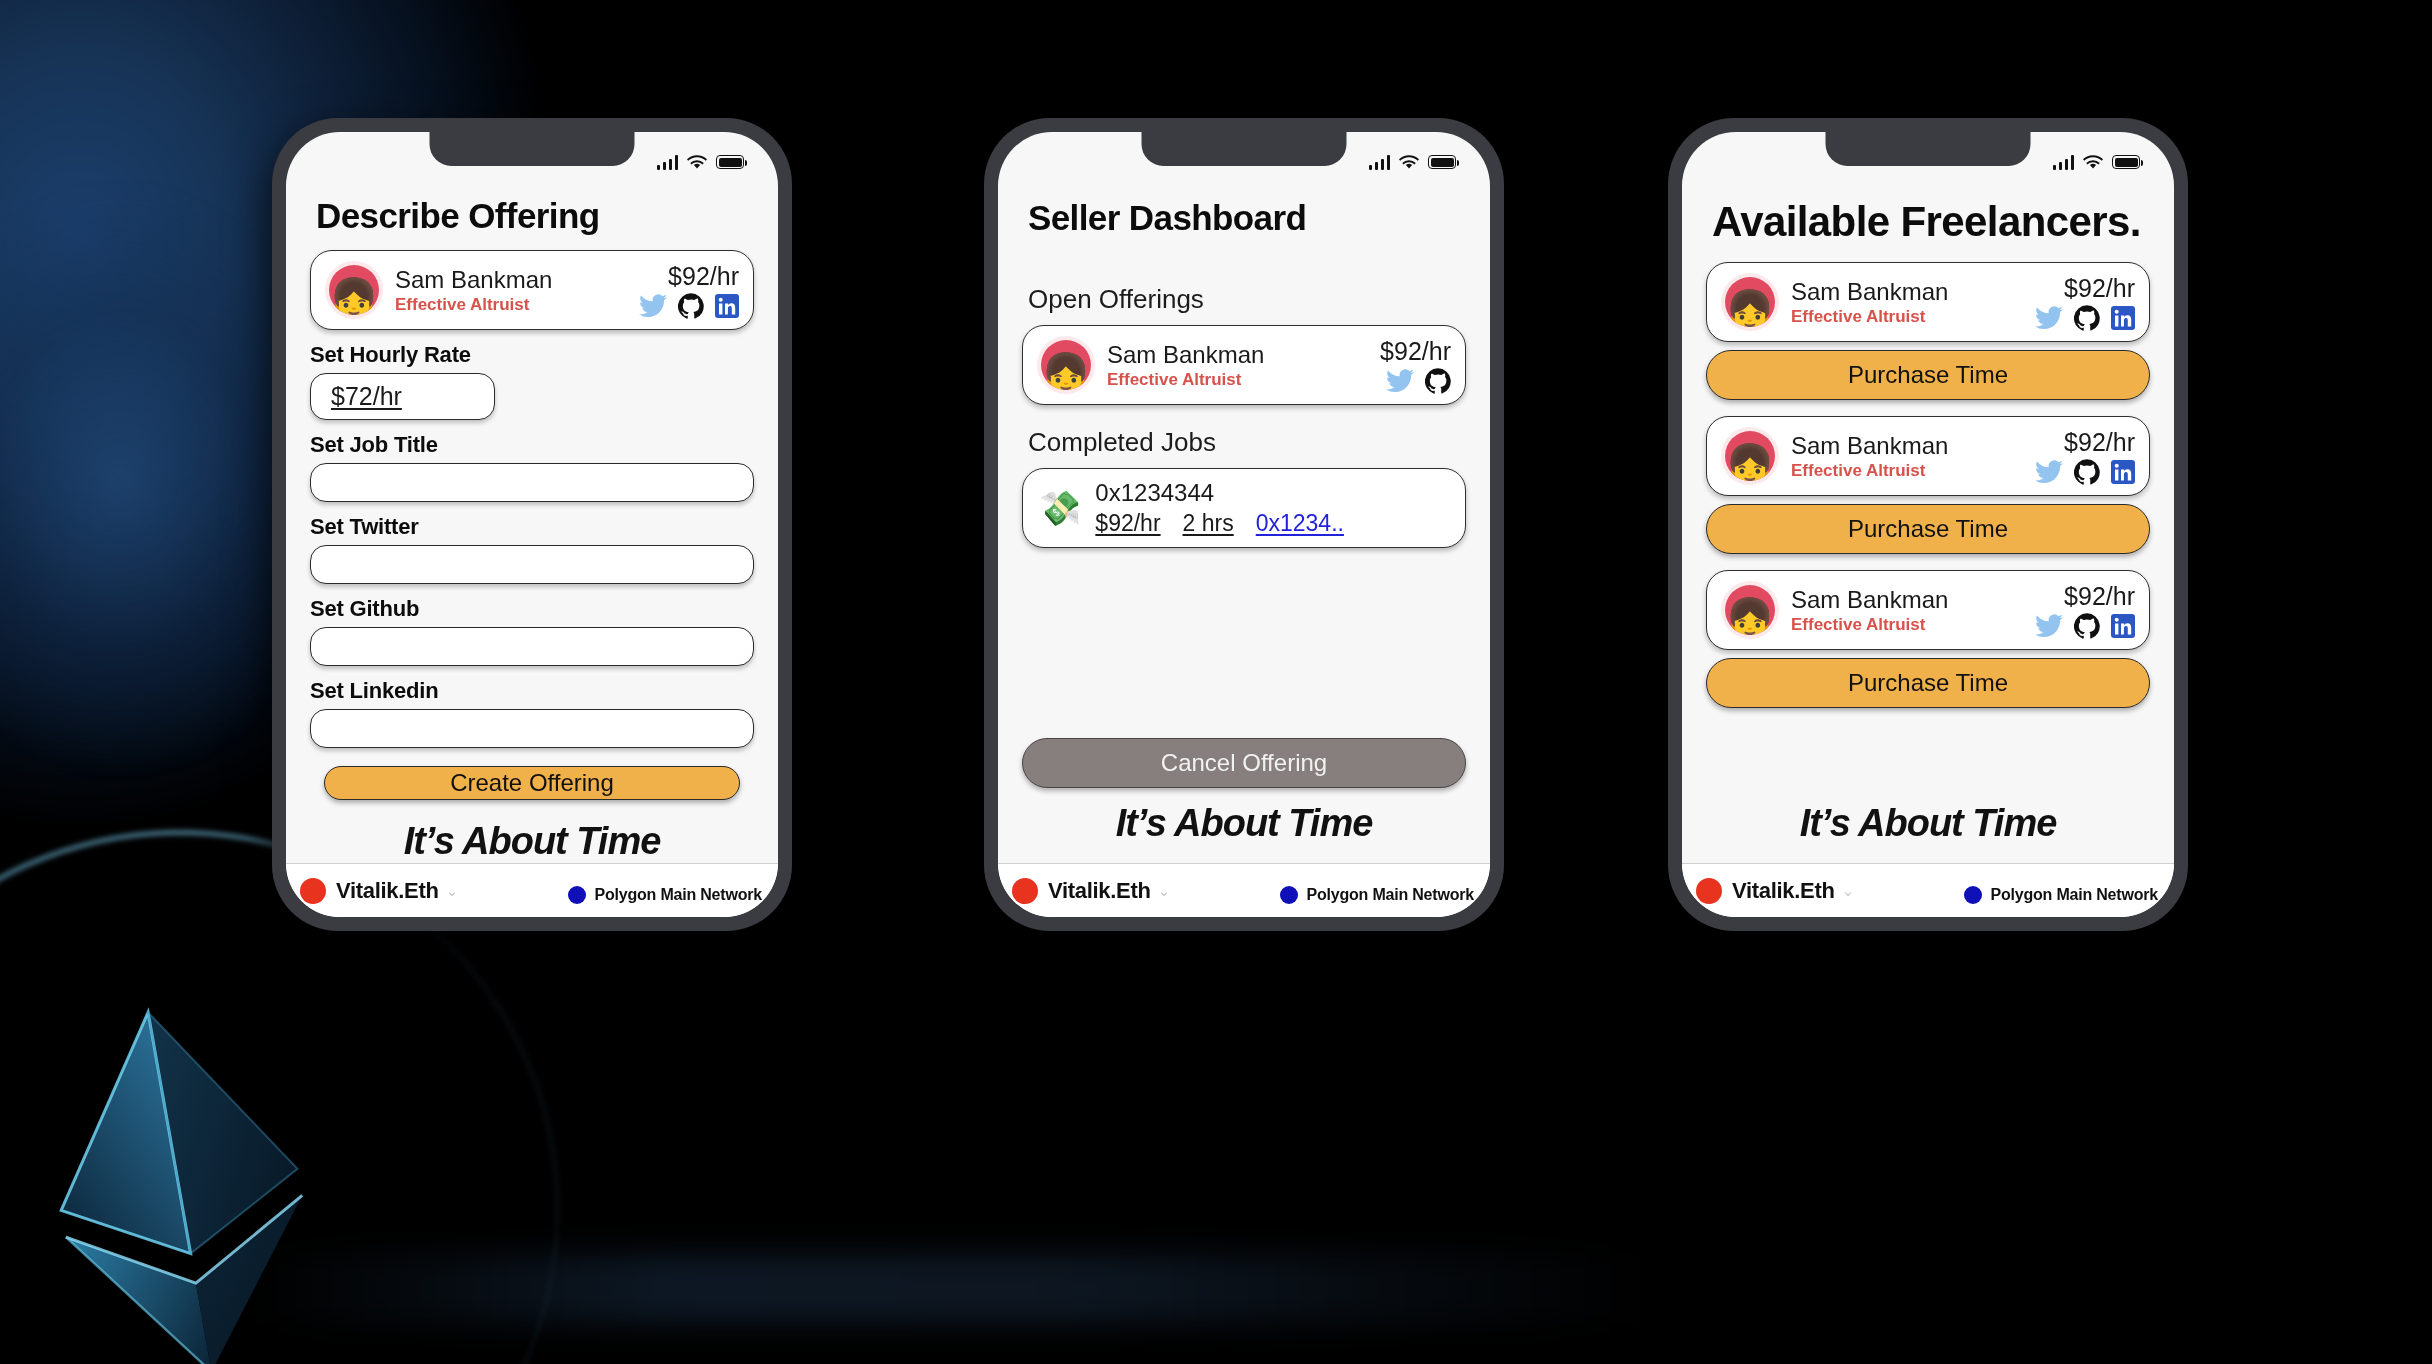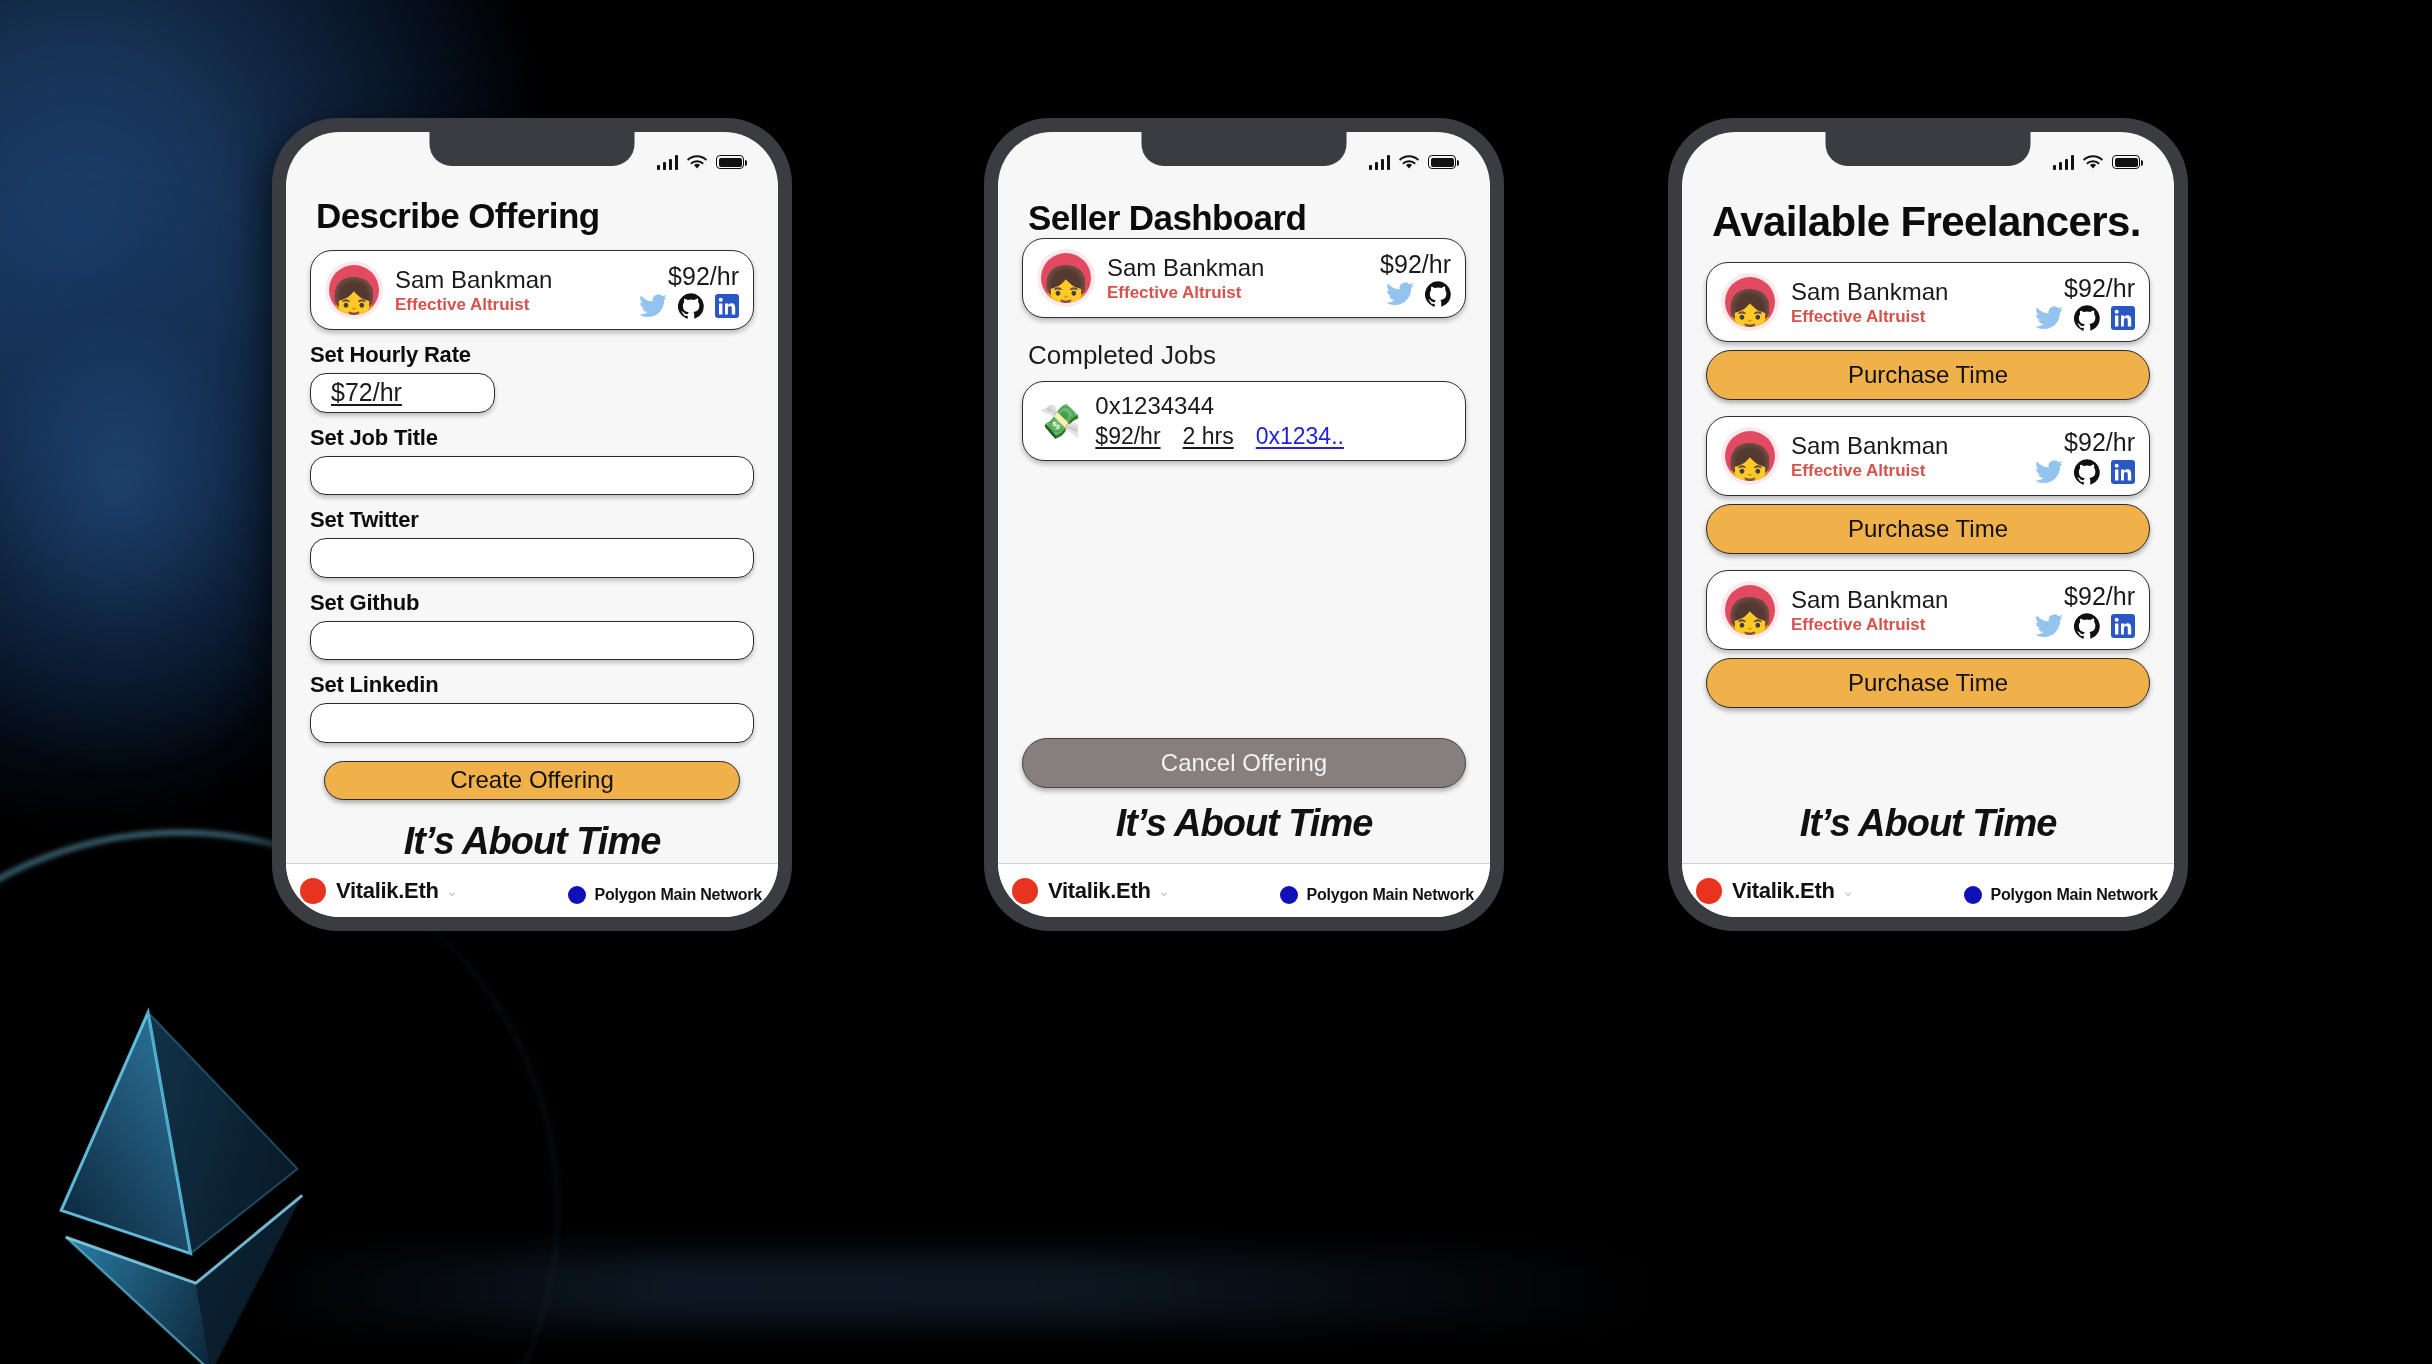--- a/index.html
+++ b/index.html
@@ -199,21 +199,21 @@
     color: #0c0c0c;
     margin: 12px 0 5px 0;
     letter-spacing: -.2px;
   }
   .input {
     background: #fff;
     border: 1.6px solid #2b2b2b;
     border-radius: 16px;
     height: 50px;
     display: flex; align-items: center;
-    padding: 0 20px;
+    padding: 8px 20px;
     box-shadow: 0 3px 4px rgba(0,0,0,.22);
   }
   .input.small { width: 185px; }
   .input .val {
     font-size: 25px; color: #1a1a1a;
     text-decoration: underline; text-underline-offset: 3px;
   }
 
   .btn {
     height: 50px;
@@ -460,20 +460,21 @@
           </svg>
       </span>
       <span class="batt">
           <i></i>
         </span>
     </div>
 
     <div class="body-area">
       <div class="page-title">Seller Dashboard</div>
 
+      <div class="section-title first-section">Open Offerings</div>
 
       <div class="card">
         <div class="avatar">
             <div class="inner">
               <span>👧</span>
             </div>
           </div>
         <div class="card-mid">
           <div class="card-name">Sam Bankman</div>
           <div class="card-role">Effective Altruist</div>

